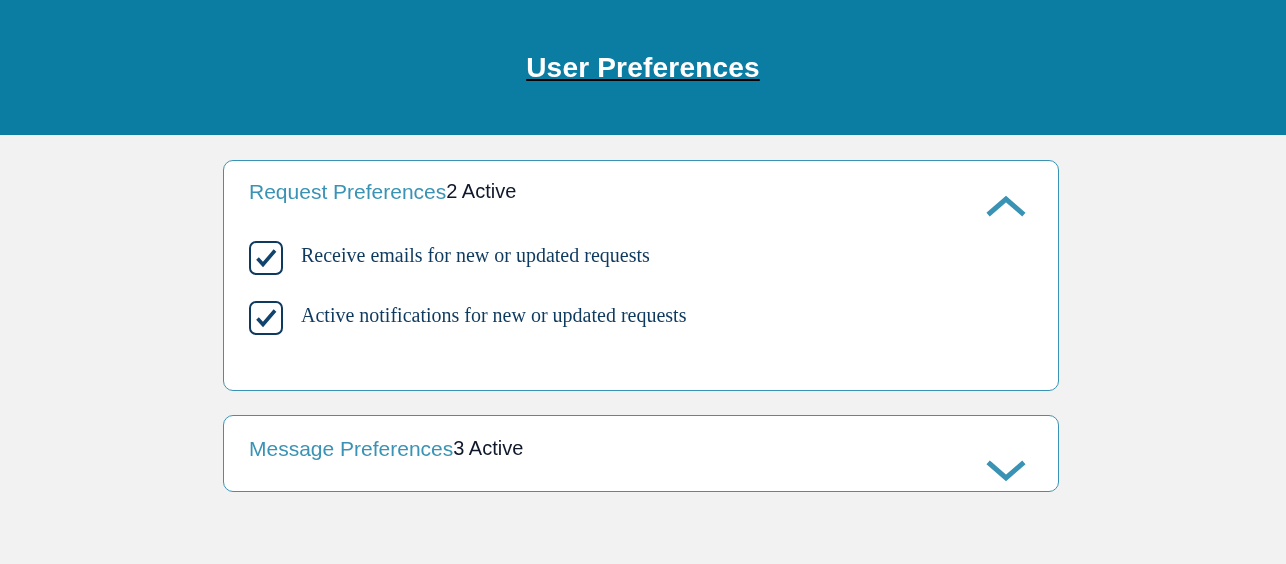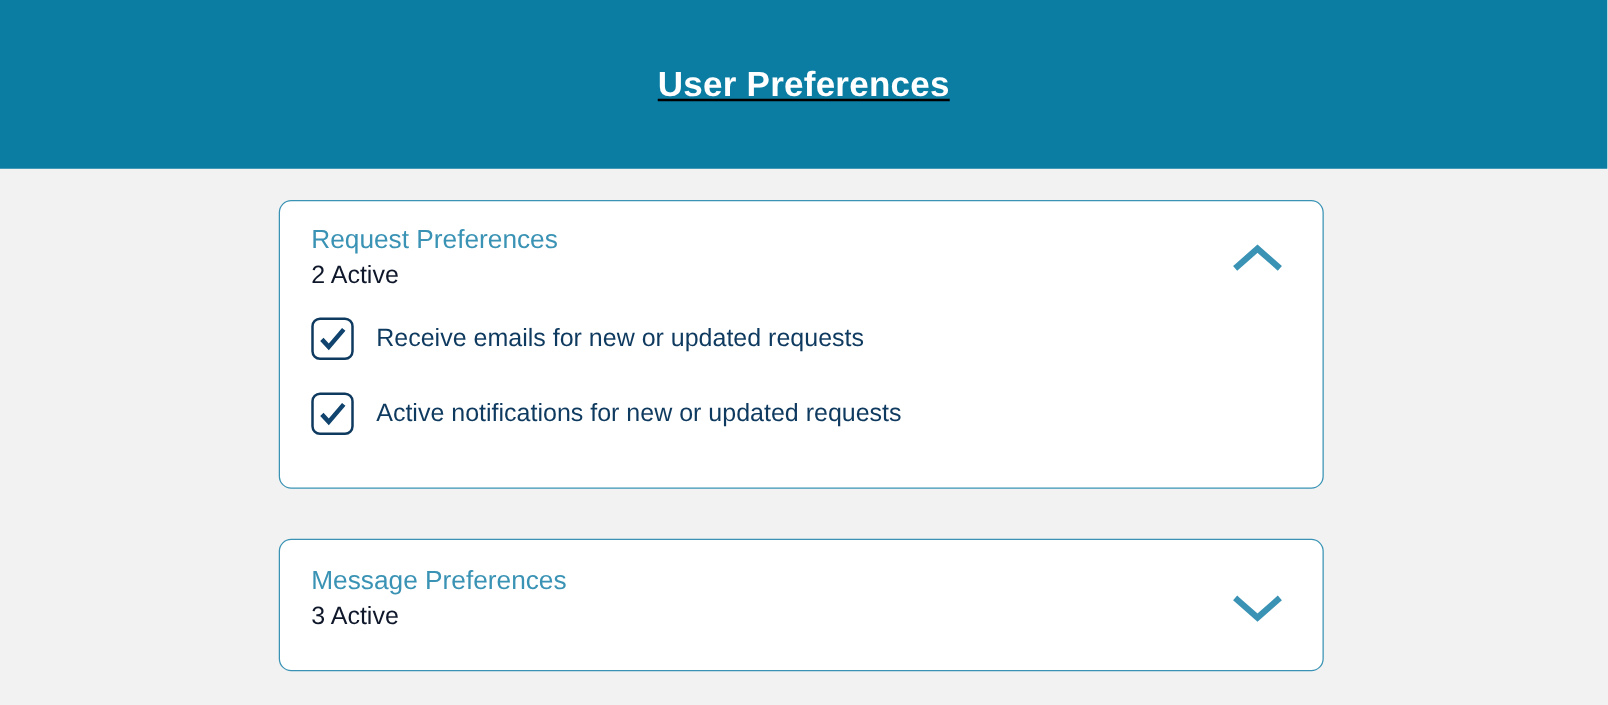--- a/index.html
+++ b/index.html
@@ -45,34 +45,34 @@
   .pref-card {
     background: #ffffff;
     border: 1px solid #3a93b4;
     border-radius: 10px;
     box-sizing: border-box;
   }
   .pref-card.expanded {
     height: 231px;
   }
   .pref-card.collapsed {
-    height: 106px;
-    margin-top: 40px;
+    height: 77px;
+    margin-top: 24px;
   }
 
   .card-header {
     display: flex;
     align-items: flex-start;
     justify-content: space-between;
     padding: 16px 22px 0 25px;
     box-sizing: border-box;
   }
   .card-header-text {
     display: flex;
-    flex-direction: column;
+    flex-direction: row;
   }
   .card-title {
     color: #3a93b4;
     font-size: 21px;
     line-height: 29px;
     white-space: nowrap;
   }
   .card-subtitle {
     color: #0f172a;
     font-size: 20px;
@@ -102,24 +102,24 @@
     margin-top: 16px;
   }
   .chevron-btn svg { display: block; }
 
   
   .options {
     padding: 14px 0 0 25px;
   }
   .option-row {
     display: flex;
-    align-items: center;
     height: 46px;
     margin-bottom: 14px;
     cursor: pointer;
+    font-family: Liberation Serif, serif;
   }
   .checkbox {
     width: 34px;
     height: 34px;
     border: 2px solid #0f3a5f;
     border-radius: 7px;
     background: #ffffff;
     box-sizing: border-box;
     display: flex;
     align-items: center;

